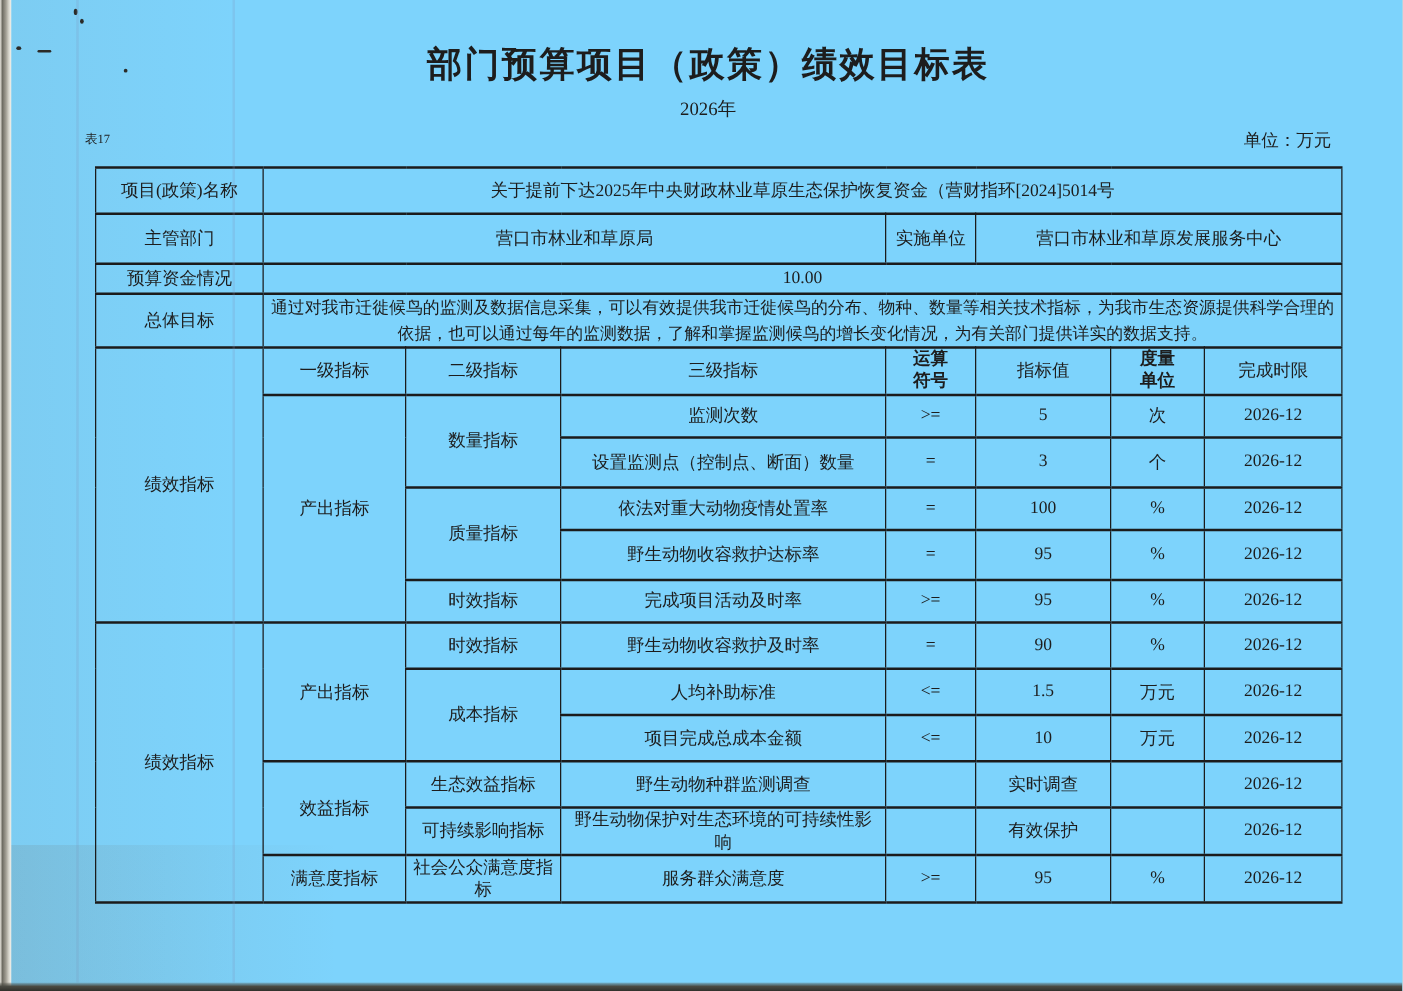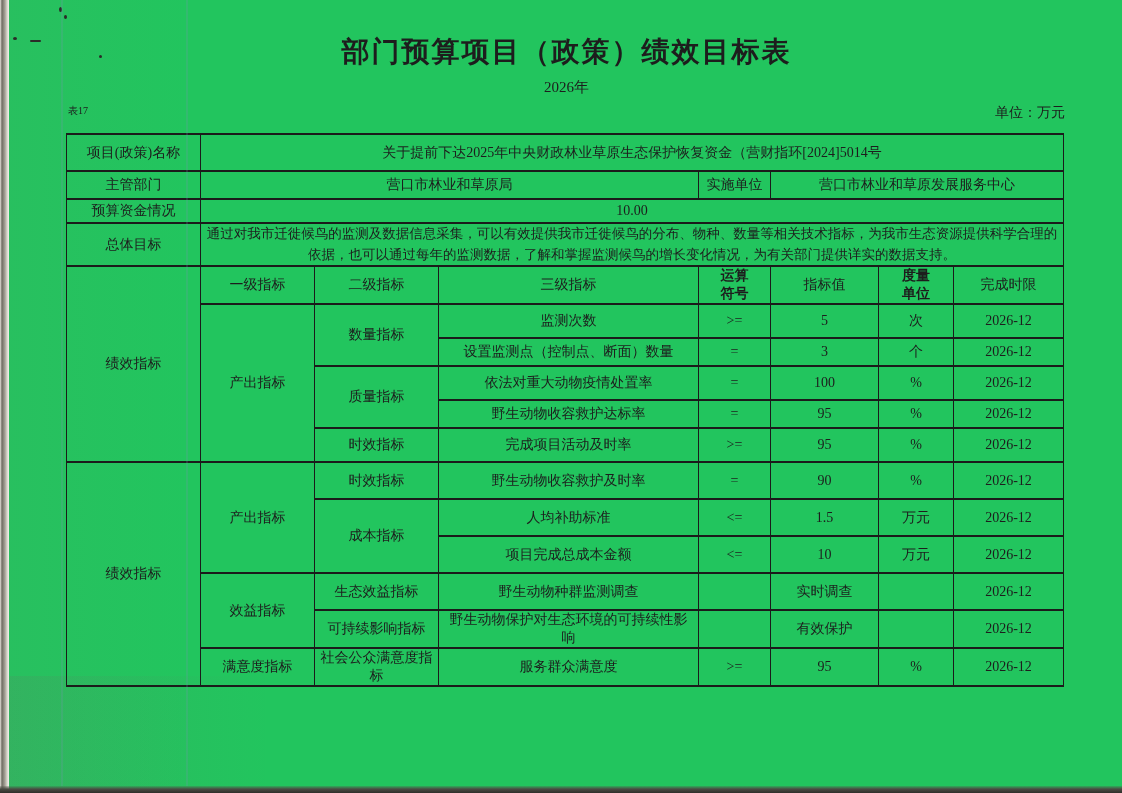--- a/index.html
+++ b/index.html
@@ -1,18 +1,18 @@
 <!DOCTYPE html>
 <html><head>
 <meta charset="utf-8">
 <style>
   html,body{margin:0;padding:0;background:#d8d8d2;}
   .scan{
     position:relative;width:1122px;height:793px;overflow:hidden;
-    background:#22c55e;
+    background:#7dd3fc;
     font-family:"Liberation Serif","DejaVu Serif",serif;
     color:#1d1d1d;
   }
   
   .edge-left{position:absolute;left:0;top:0;bottom:0;width:9px;
     background:linear-gradient(90deg,#e8e6de 0%,#6f6d63 22%,#a5a297 55%,#d9d7cd 80%,#f2f2ee 100%);}
   .edge-bottom{position:absolute;left:0;right:0;bottom:0;height:7px;
     background:linear-gradient(180deg,rgba(90,90,80,.25) 0%,#4a4a42 45%,#2f2f2a 100%);}
   .shadow-bl{position:absolute;left:0;bottom:7px;width:270px;height:110px;
     background:linear-gradient(90deg,rgba(110,110,100,.16),rgba(110,110,100,0));pointer-events:none;}
@@ -23,32 +23,32 @@
   .fold2{left:186px;}
   .speck{position:absolute;background:#2b2b28;border-radius:50%;z-index:5;}
 
   .table-no{position:absolute;left:68px;top:104px;font-size:10px;}
   .title{position:absolute;left:68px;top:33px;width:997px;text-align:center;
     font-size:28px;font-weight:bold;letter-spacing:2px;}
   .subtitle{position:absolute;left:68px;top:78px;width:997px;text-align:center;font-size:15px;}
   .unit-note{position:absolute;right:57px;top:104px;font-size:14px;}
 
   table.main{
-    position:absolute;left:66px;top:133px;width:997px;
+    position:absolute;left:76px;top:133px;width:997px;
     border-collapse:collapse;table-layout:fixed;
     font-size:14px;
   }
   table.main td,table.main th{
     border:1.2px solid #1b1b1b;
     border-top-width:2.2px;border-bottom-width:2.2px;
     text-align:center;vertical-align:middle;
     padding:0 4px;font-weight:normal;
     overflow:hidden;
   }
-  tr.h37{height:37px;} tr.h35{height:28px;} tr.h33{height:24px;} tr.h43{height:43px;}
+  tr.h37{height:37px;} tr.h35{height:40px;} tr.h33{height:24px;} tr.h43{height:43px;}
   tr.h34{height:34px;}
   td.goal{font-size:13.5px;line-height:1.5;padding:2px 10px;text-align:center;}
   td.num-right{text-align:right;padding-right:14px;}
   .wrap2{display:inline-block;width:2.2em;line-height:1.3;font-weight:bold;}
 </style>
 </head>
 <body>
 
 <div class="scan">
 

